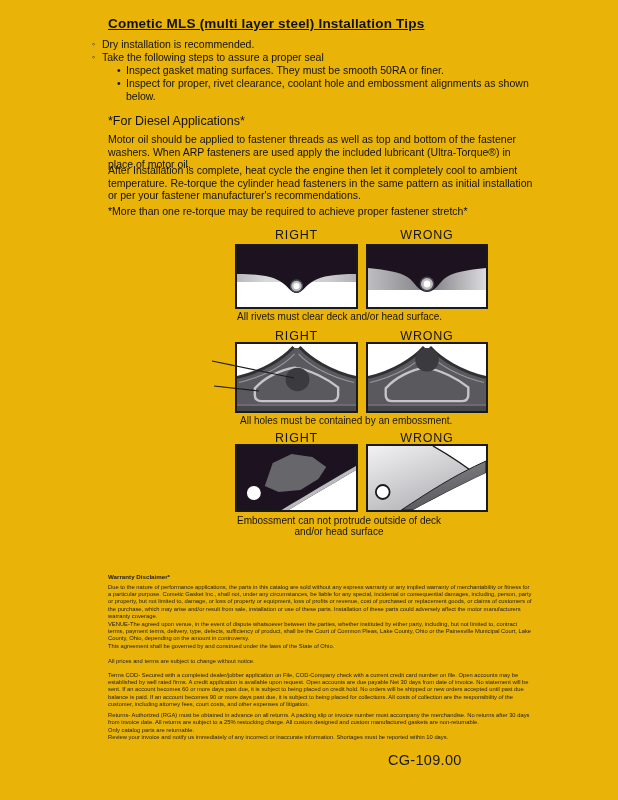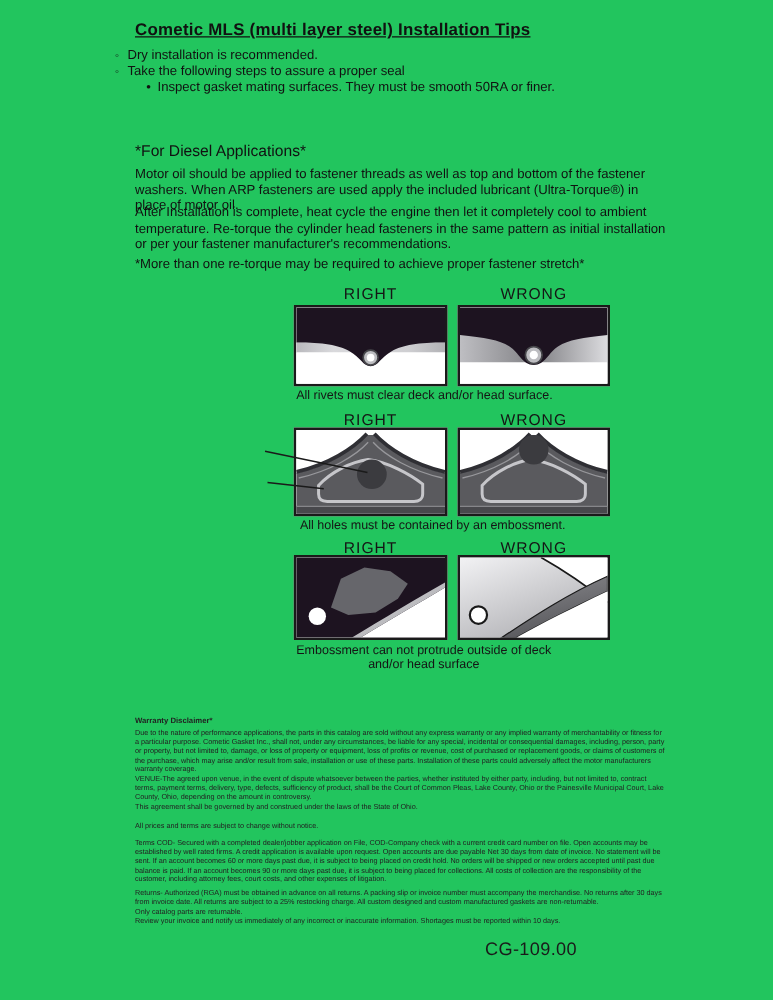--- a/index.html
+++ b/index.html
@@ -1,17 +1,17 @@
 <!DOCTYPE html>
 <html><head>
 <meta charset="utf-8">
 <style>
   html,body{margin:0;padding:0;background:#ffffff;}
   .page{
-    position:relative;width:618px;height:800px;background:#22c55e;overflow:hidden;
+    position:relative;width:618px;height:800px;background:#eab308;overflow:hidden;
     font-family:"Liberation Sans", sans-serif;color:#111;
   }
   .abs{position:absolute;}
   .title{
     left:108px;top:16px;font-size:13.5px;font-weight:bold;text-decoration:underline;
     letter-spacing:0.2px;white-space:nowrap;
   }
   .bullets{left:93px;top:38px;width:450px;font-size:10.5px;line-height:13px;}
   .b1{position:relative;padding-left:9px;}
   .b1::before{content:"\25E6";position:absolute;left:-1px;top:0;font-size:9px;}
@@ -34,20 +34,21 @@
 <body>
 
 <div class="page">
 
   <div class="abs title">Cometic MLS (multi layer steel) Installation Tips</div>
 
   <div class="abs bullets">
     <div class="b1">Dry installation is recommended.</div>
     <div class="b1">Take the following steps to assure a proper seal</div>
     <div class="b2">Inspect gasket mating surfaces.  They must be smooth 50RA or finer.</div>
+    <div class="b2">Inspect for proper, rivet clearance, coolant hole and embossment alignments as shown below.</div>
   </div>
 
   <div class="abs diesel-heading">*For Diesel Applications*</div>
   <div class="abs body-para p1">Motor oil should be applied to fastener threads as well as top and bottom of the fastener washers. When ARP fasteners are used apply the included lubricant (Ultra-Torque®) in place of motor oil.</div>
   <div class="abs body-para p2">After Installation is complete, heat cycle the engine then let it completely cool to ambient temperature. Re-torque the cylinder head fasteners in the same pattern as initial installation or per your fastener manufacturer's recommendations.</div>
   <div class="abs body-para note">*More than one re-torque may be required to achieve proper fastener stretch*</div>
 
   <div class="abs dg-label" style="left:235px;top:228px;width:123px;">RIGHT</div>
   <div class="abs dg-label" style="left:366px;top:228px;width:122px;">WRONG</div>
 

